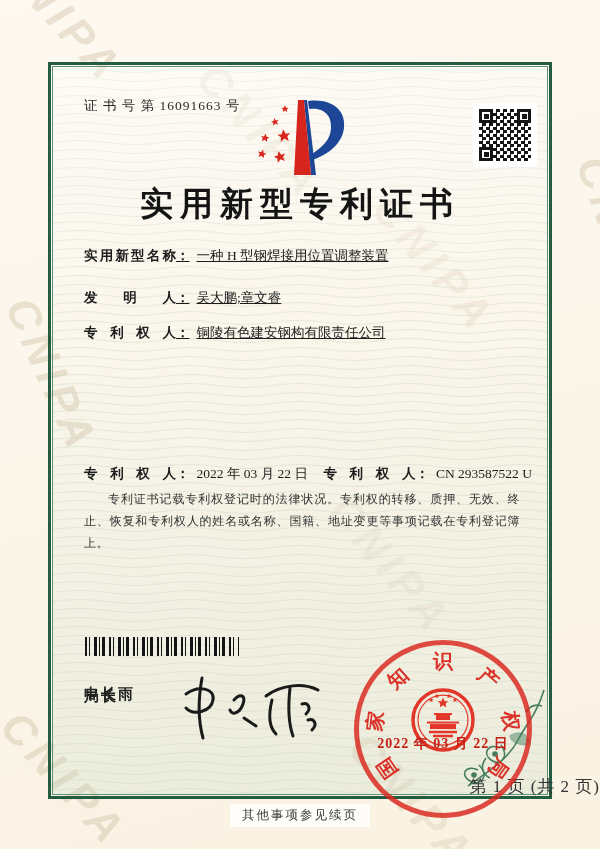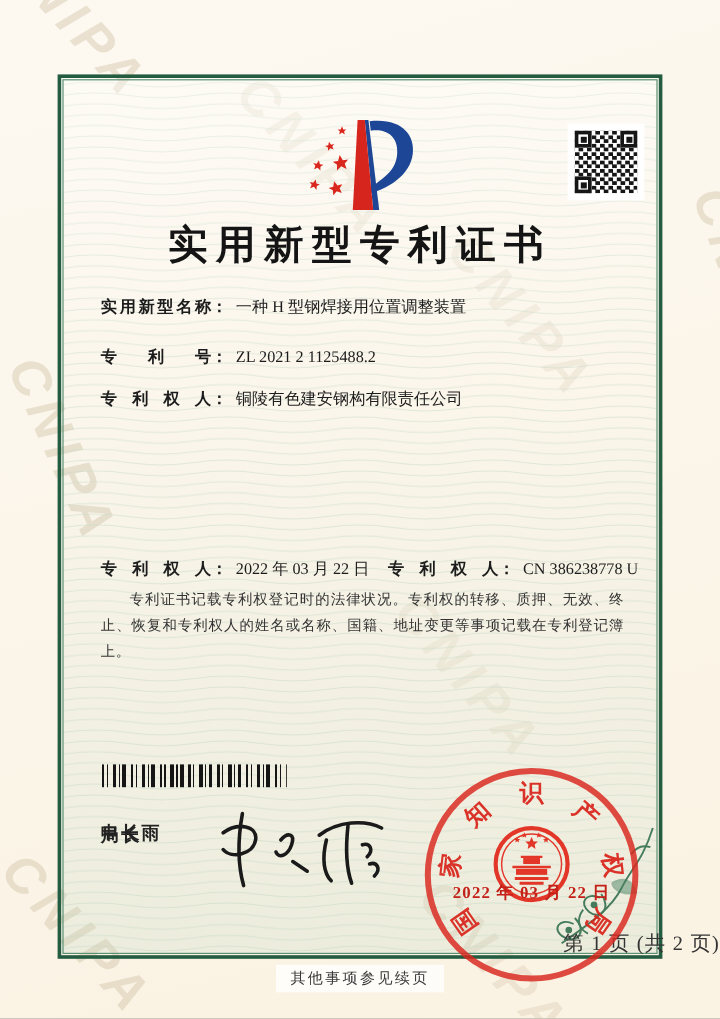--- a/index.html
+++ b/index.html
@@ -60,21 +60,21 @@
   .logo { position:absolute; left:254px; top:96px; z-index:3; }
 
   .title {
     position:absolute; left:0; top:182px; width:100%; z-index:3;
     text-align:center; font-size:33px; font-weight:700; letter-spacing:7px;
     color:#141414;
   }
 
   
   .fields { position:absolute; left:84px; top:247px; width:436px; height:240px; z-index:3; }
-  .frow { position:absolute; left:0; font-size:13.5px; color:#1c1c1c; white-space:nowrap; }
+  .frow { position:absolute; left:0; font-size:13.5px; color:#1c1c1c; white-space:nowrap;text-decoration:underline; }
   .frow:nth-of-type(1){ top:0; }
   .frow:nth-of-type(2){ top:42px; }
   .frow:nth-of-type(3){ top:77px; }
   .frow:nth-of-type(4){ top:113px; }
   .frow:nth-of-type(5){ top:148px; }
   .frow:nth-of-type(6){ top:183px; }
   .frow-grant { position:absolute; left:0; top:218px; font-size:13.5px; color:#1c1c1c; white-space:nowrap; }
   .flabel {
     display:inline-block; width:92px; text-align:justify; text-align-last:justify;
     font-weight:600;
@@ -161,20 +161,21 @@
       <pattern id="wv" width="110" height="9" patternUnits="userSpaceOnUse">
         <path d="M0,4.5 Q27.5,0.5 55,4.5 T110,4.5" fill="none" stroke="#c9dbc9" stroke-width="0.9"></path>
       </pattern>
     </defs>
     <rect width="496" height="729" fill="url(#wv)" opacity="0.55"></rect>
   </svg>
   <div class="inner-tint"></div>
 
   <div class="frame"></div>
 
+  <div class="cert-no">证 书 号 第 16091663 号</div>
 
   <div class="qr">
     <div class="qr-inner">
       <div class="qr-f tl"></div>
       <div class="qr-f tr"></div>
       <div class="qr-f bl"></div>
     </div>
   </div>
 
   <svg class="logo" width="92" height="84" viewBox="0 0 92 84">
@@ -196,31 +197,31 @@
     <use href="#st" transform="translate(26,61) scale(0.62) rotate(-15)" fill="#d9271e"></use>
   </svg>
 
   <div class="title">实用新型专利证书</div>
 
   <div class="fields">
     <div class="frow">
       <span class="flabel">实用新型名称</span><span class="fcolon">：</span><span class="fvalue">一种 H 型钢焊接用位置调整装置</span>
     </div>
     <div class="frow">
-      <span class="flabel">专利号</span><span class="fcolon">：</span><span class="fvalue">ZL 2021 2 1125488.2</span>
+      <span class="flabel">发明人</span><span class="fcolon">：</span><span class="fvalue">吴大鹏;章文睿</span>
     </div>
     <div class="frow">
       <span class="flabel">专利权人</span><span class="fcolon">：</span><span class="fvalue">铜陵有色建安钢构有限责任公司</span>
     </div>
     <div class="frow-grant">
       <span class="grant-pair first">
         <span class="flabel">专利权人</span><span class="fcolon">：</span><span class="fvalue">2022 年 03 月 22 日</span>
       </span>
       <span class="grant-pair">
-        <span class="flabel">专利权人</span><span class="fcolon">：</span><span class="fvalue">CN 386238778 U</span>
+        <span class="flabel">专利权人</span><span class="fcolon">：</span><span class="fvalue">CN 293587522 U</span>
       </span>
     </div>
   </div>
 
   <div class="body-text">
     <p>专利证书记载专利权登记时的法律状况。专利权的转移、质押、无效、终止、恢复和专利权人的姓名或名称、国籍、地址变更等事项记载在专利登记簿上。</p>
   </div>
 
   <div class="barcode"></div>
 

